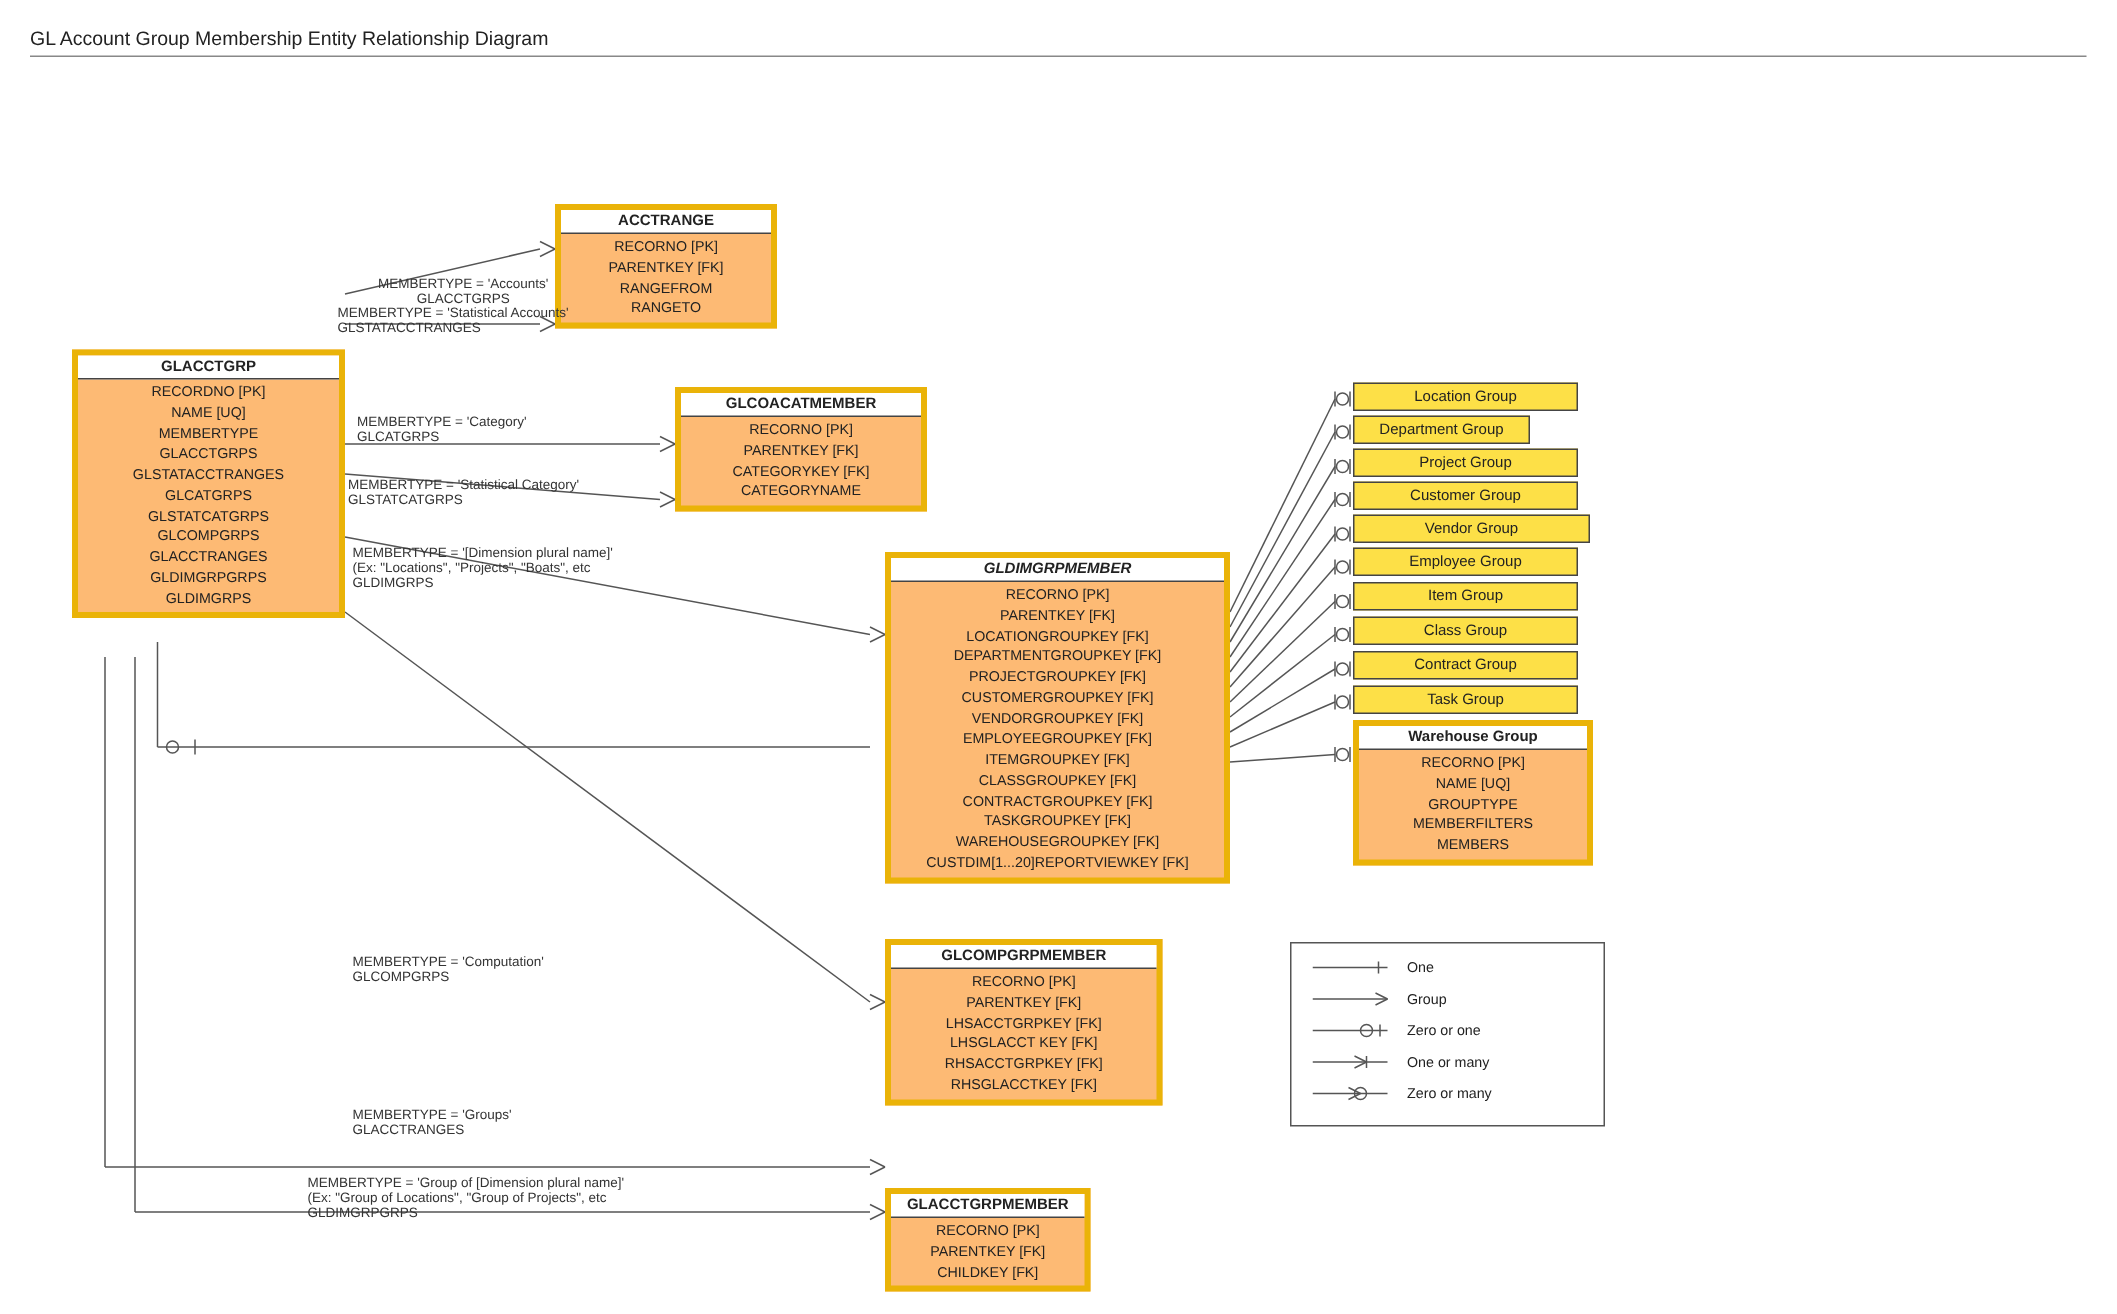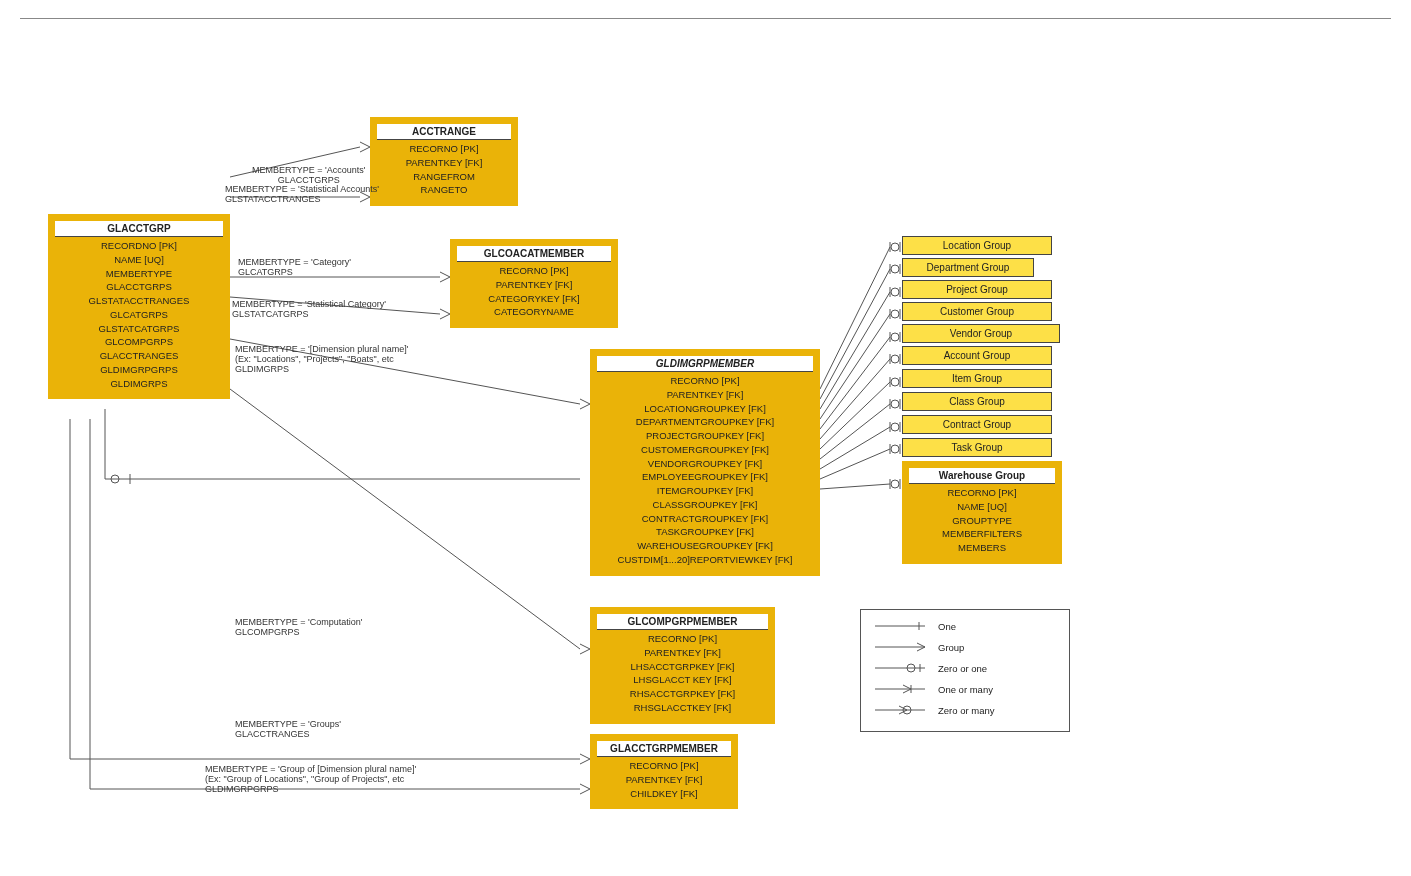--- a/index.html
+++ b/index.html
@@ -27,22 +27,22 @@
       margin-bottom: 10px;
     }
     .diagram-area {
       position: relative;
       width: 1370px;
       height: 820px;
     }
     
     .entity-box {
       position: absolute;
-      border: 7px solid #eab308;
-      background: #eab308;
+      border: 4px solid #eab308;
+      background: #fdba74;
       font-size: 10px;
       text-align: center;
     }
     .entity-header {
       background: #fff;
       font-weight: bold;
       border-bottom: 1px solid #444;
       padding: 2px 4px;
       font-size: 10px;
     }
@@ -94,20 +94,21 @@
       width: 1370px;
       height: 820px;
       overflow: visible;
       pointer-events: none;
     }
   </style>
 </head>
 <body>
 
 <div class="page-container">
+  <div class="page-title">GL Account Group Membership Entity Relationship Diagram</div>
   <hr class="title-underline">
 
   <div class="diagram-area">
 
     <svg class="diagram-svg">
 
       <line x1="210" y1="148" x2="340" y2="118" stroke="#555" stroke-width="1"></line>
 
       <line x1="340" y1="113" x2="350" y2="118" stroke="#555" stroke-width="1"></line>
       <line x1="340" y1="123" x2="350" y2="118" stroke="#555" stroke-width="1"></line>
@@ -258,57 +259,57 @@
       <div class="entity-header">GLCOMPGRPMEMBER</div>
       <div class="entity-body">
         RECORNO [PK]<br>PARENTKEY [FK]<br>LHSACCTGRPKEY [FK]<br>LHSGLACCT KEY [FK]<br>RHSACCTGRPKEY [FK]<br>RHSGLACCTKEY [FK]
       </div>
     </div>
 
     <div class="label-text" style="left:215px; top:588px; text-align:left; white-space:nowrap;">
       MEMBERTYPE = 'Computation'<br>GLCOMPGRPS
     </div>
 
-    <div class="entity-box" style="left:570px; top:705px; width:148px;">
+    <div class="entity-box" style="left:570px; top:744px; width:137px;">
       <div class="entity-header">GLACCTGRPMEMBER</div>
       <div class="entity-body">
         RECORNO [PK]<br>PARENTKEY [FK]<br>CHILDKEY [FK]
       </div>
     </div>
 
     <div class="label-text" style="left:215px; top:690px; text-align:left; white-space:nowrap;">
       MEMBERTYPE = 'Groups'<br>GLACCTRANGES
     </div>
 
     <div class="label-text" style="left:185px; top:735px; text-align:left; white-space:nowrap;">
       MEMBERTYPE = 'Group of [Dimension plural name]'<br>(Ex: "Group of Locations", "Group of Projects", etc<br>GLDIMGRPGRPS
     </div>
 
     <div class="group-box" style="left:882px; top:207px; width:150px;">
       <span>Location Group</span>
     </div>
 
-    <div class="group-box" style="left:882px; top:229px; width:132px;">
+    <div class="group-box" style="left:882px; top:229px; width:118px;">
       <span>Department Group</span>
     </div>
 
     <div class="group-box" style="left:882px; top:251px; width:150px;">
       <span>Project Group</span>
     </div>
 
     <div class="group-box" style="left:882px; top:273px; width:150px;">
       <span>Customer Group</span>
     </div>
 
     <div class="group-box" style="left:882px; top:295px; width:158px;">
       <span>Vendor Group</span>
     </div>
 
     <div class="group-box" style="left:882px; top:317px; width:150px;">
-      <span>Account Group</span>
+      <span>Employee Group</span>
     </div>
 
     <div class="group-box" style="left:882px; top:340px; width:150px;">
       <span>Item Group</span>
     </div>
 
     <div class="group-box" style="left:882px; top:363px; width:150px;">
       <span>Class Group</span>
     </div>
 

